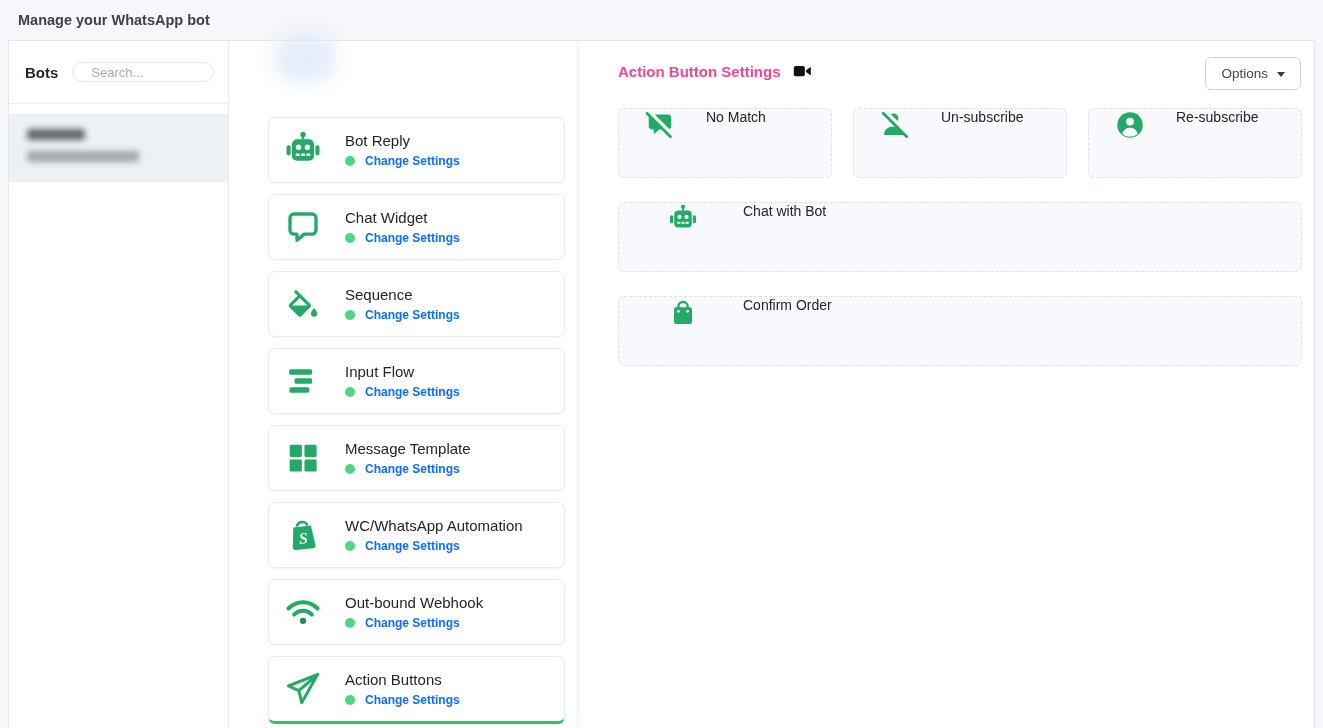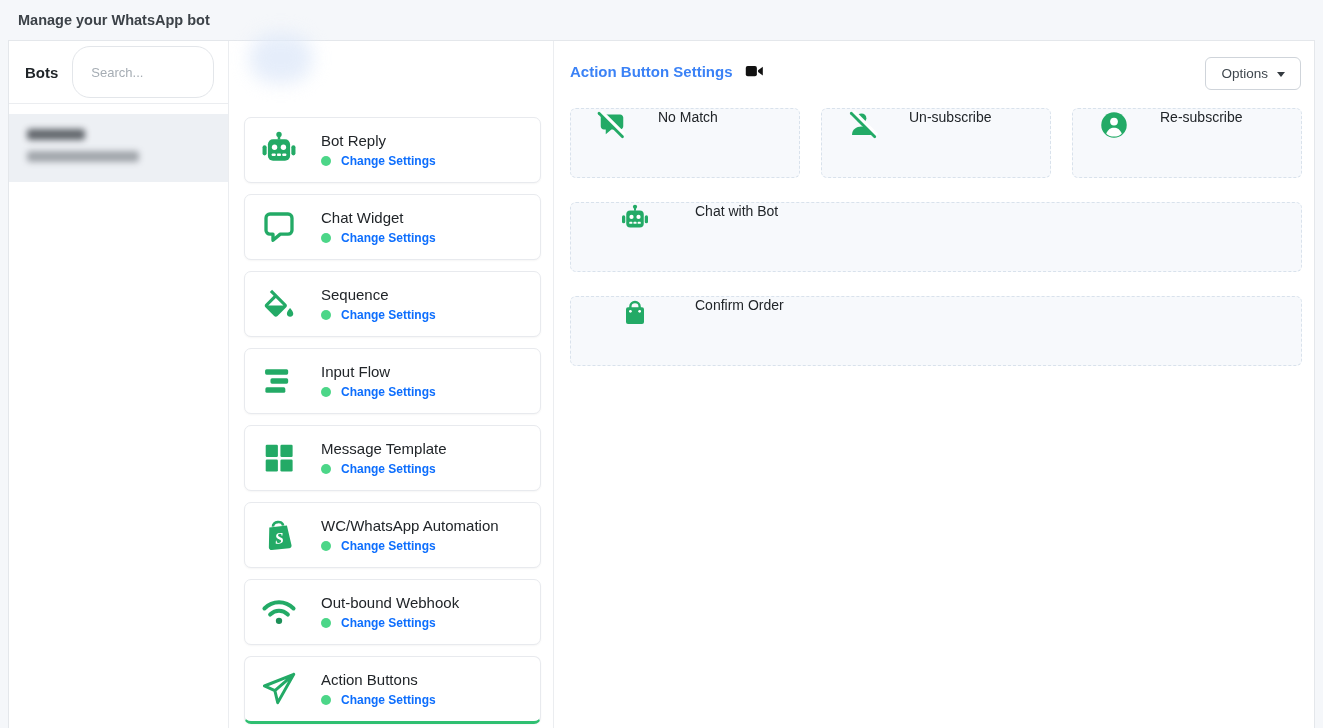--- a/index.html
+++ b/index.html
@@ -3,28 +3,28 @@
 <meta charset="utf-8">
 <style>
   * { margin:0; padding:0; box-sizing:border-box; }
   html,body { width:1323px; height:728px; overflow:hidden;
     font-family:"Liberation Sans", sans-serif; background:#f5f7fa; }
 
   .topbar { height:40px; display:flex; align-items:center; padding-left:18px;font-weight:bold; }
   .topbar-title { font-size:14.5px; color:#3c4248; }
 
   .container { position:absolute; left:8px; top:40px; width:1307px; height:689px;
-    background:#fff; border:1px solid #e4e7eb; display:flex; }
+    background:#fff; border:1px solid #e4e7eb; display:flex;gap:24px; }
 
   
   .sidebar { width:220px; flex-shrink:0; border-right:1px solid #ebedf0; }
   .sidebar-header { height:63px; display:flex; align-items:center; gap:14px;
     padding:0 14px 0 16px; border-bottom:1px solid #ebedf0; }
   .sidebar-title { font-size:15px; font-weight:bold; color:#1f2428; }
-  .search-input { flex:1; min-width:0; height:52px; border:1px solid #e3e6ea; border-radius:18px;
+  .search-input { flex:1; min-width:0; height:20px; border:1px solid #e3e6ea; border-radius:18px;
     padding:0 18px; font-size:13px; color:#495057; outline:none; background:#fff;
     font-family:"Liberation Sans", sans-serif; }
   .search-input::placeholder { color:#a6adb4; }
   .bot-item { margin-top:10px; height:68px; background:#edf0f4; padding:15px 0 0 18px; cursor:pointer; }
   .blurbar { border-radius:3px; filter:blur(3px); }
   .blurbar.b1 { width:58px; height:11px; background:#3f444a; opacity:.8; margin-bottom:11px; }
   .blurbar.b2 { width:112px; height:11px; background:#565c63; opacity:.5; }
 
   
   .middle { width:325px; flex-shrink:0; border-right:1px solid #ebedf0; position:relative; }
@@ -38,21 +38,21 @@
   .ficon { width:40px; height:40px; display:flex; align-items:center; justify-content:center; flex-shrink:0; }
   .ficon svg { width:38px; height:38px; }
   .ftitle { font-size:15px; color:#212529; margin-bottom:5px; }
   .fstatus { display:flex; align-items:center; gap:10px; }
   .dot { width:10px; height:10px; border-radius:50%; background:#4cd688; }
   .flink { font-size:12px; font-weight:bold; color:#0d6efd; text-decoration:none; cursor:pointer; }
 
   
   .panel { flex:1; position:relative; }
   .panel-header { position:absolute; top:22px; left:16px; display:flex; align-items:center; gap:13px; }
-  .panel-title { font-size:15px; font-weight:bold; color:#3b82f6; }
+  .panel-title { font-size:15px; font-weight:bold; color:#ec4899; }
   .cam { width:19px; height:15px; }
   .options-btn { position:absolute; top:16px; right:13px; height:33px; padding:0 15px;
     background:#fff; border:1px solid #cfd4da; border-radius:6px; display:flex; align-items:center;
     gap:9px; font-size:13.5px; color:#3f474e; cursor:pointer; font-family:"Liberation Sans", sans-serif; }
   .caret { width:0; height:0; border-left:4.5px solid transparent; border-right:4.5px solid transparent;
     border-top:5px solid #343a40; margin-top:2px; }
 
   .agrid { position:absolute; top:67px; left:16px; right:12px; }
   .arow { display:flex; gap:21px; margin-bottom:24px; }
   .acard { flex:1; height:70px; background:#f7f9fc; border:1px dashed #d9e2ec; border-radius:6px;

